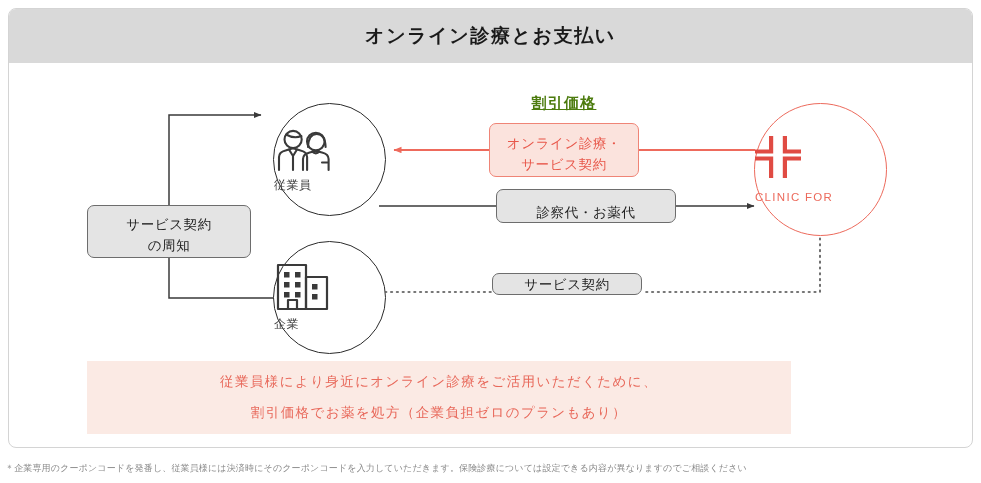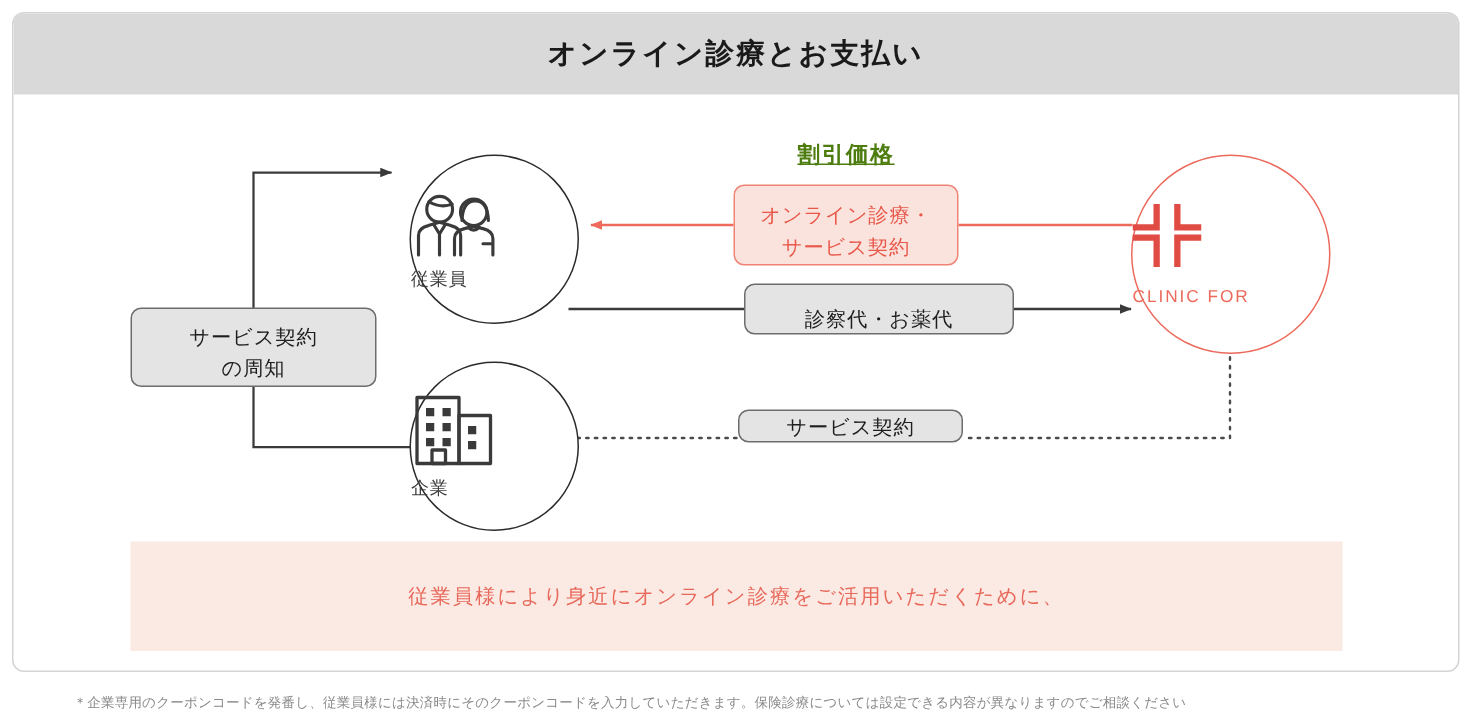--- a/index.html
+++ b/index.html
@@ -94,36 +94,35 @@
     position: absolute; left: 480px; top: 32px; width: 150px;
     text-align: center;
     font-size: 15px; font-weight: bold; color: #4d7c0f;
     letter-spacing: 1.2px;
     text-decoration: underline;
   }
 
   
   .banner {
     position: absolute; left: 78px; top: 299px;
-    width: 808px; height: 73px;
+    width: 704px; height: 73px;
     background: #fbeae4;
     display: flex; flex-direction: column;
     align-items: center; justify-content: center;
     gap: 13px;
   }
   .banner-line {
     font-size: 13.5px; color: #e8685a; letter-spacing: 1.4px;
   }
 
   
   .footnote {
     position: absolute; left: 5px; top: 462px;
     font-size: 9px; color: #8a8a8a; letter-spacing: .15px;
     white-space: nowrap;
-    margin-left: 44px;
   }
 </style>
 </head>
 <body>
 
 <div id="root">
 
   <div class="card">
 
     <div class="card-header">
@@ -241,20 +240,21 @@
           <span>サービス契約</span>
         </span>
       </div>
 
       <div class="flow-box flow-box-gray box-fee">診察代・お薬代</div>
 
       <div class="flow-box flow-box-gray box-contract">サービス契約</div>
 
       <div class="banner">
         <div class="banner-line">従業員様により身近にオンライン診療をご活用いただくために、</div>
+        <div class="banner-line">割引価格でお薬を処方（企業負担ゼロのプランもあり）</div>
       </div>
 
     </div>
   </div>
 
   <div class="footnote">＊企業専用のクーポンコードを発番し、従業員様には決済時にそのクーポンコードを入力していただきます。保険診療については設定できる内容が異なりますのでご相談ください</div>
 
 </div>
 
 </body></html>

